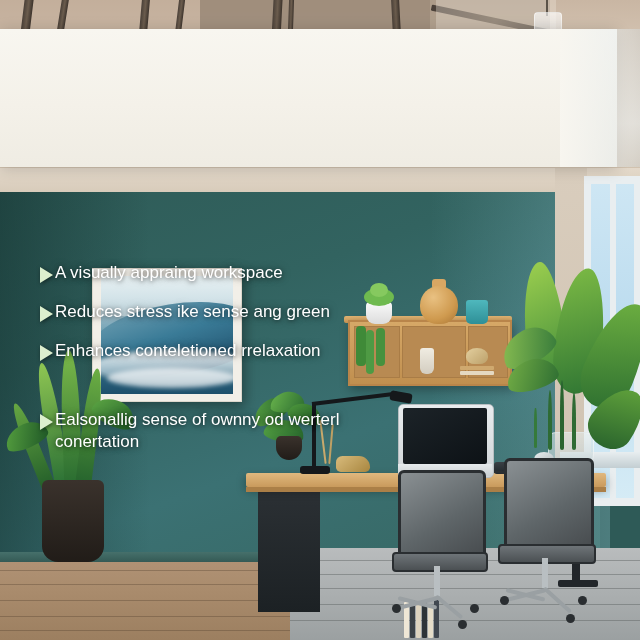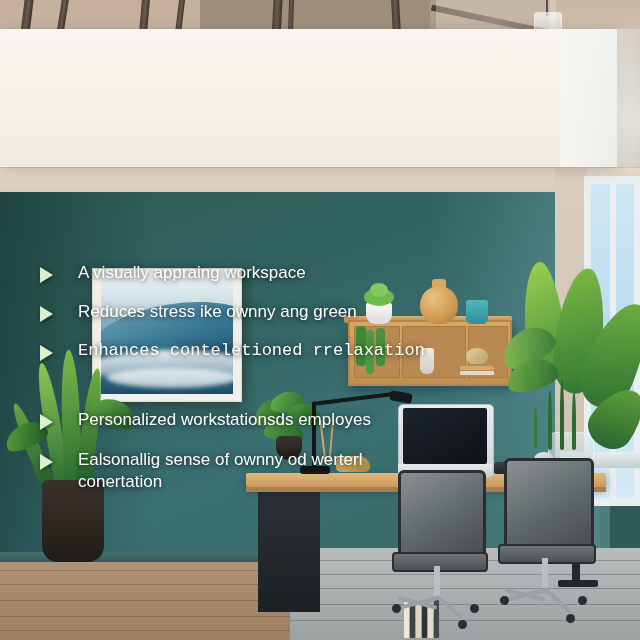--- a/index.html
+++ b/index.html
@@ -140,22 +140,22 @@
   .title-band{position:absolute;left:0;top:29px;width:617px;height:138px;
     background:linear-gradient(180deg,#f8f6f0 0%,#f4f1e9 55%,#efece3 100%);
     box-shadow:0 2px 14px rgba(0,0,0,.18);}
   .title-band-fade{position:absolute;left:560px;top:29px;width:80px;height:138px;
     background:linear-gradient(90deg,rgba(248,246,240,.95),rgba(215,228,235,.35));}
   .title-text{position:absolute;left:0;top:36px;width:617px;text-align:center;
     color:#121212;font-size:47px;font-weight:400;line-height:60px;letter-spacing:.2px;}
 
   
   .bullets{position:absolute;left:40px;top:262px;width:420px;}
-  .bullet{display:flex;align-items:flex-start;gap:25px;margin-bottom:17px;}
-  .bullet.gap{margin-bottom:47px;font-family:Liberation Mono, monospace;}
+  .bullet{display:flex;align-items:flex-start;gap:2px;margin-bottom:17px;}
+  .bullet.gap{margin-bottom:47px;}
   .tri{flex:0 0 auto;width:0;height:0;margin-top:5px;
     border-top:8px solid transparent;border-bottom:8px solid transparent;
     border-left:13px solid #dcefce;
     filter:drop-shadow(1px 1px 2px rgba(0,0,0,.55));}
   .btext{color:#ffffff;font-size:17px;line-height:22px;font-weight:400;
     text-shadow:0 1px 4px rgba(0,0,0,.55),0 0 10px rgba(0,0,0,.35);}
 </style>
 </head>
 <body>
 
@@ -340,33 +340,29 @@
 
   <div class="bullets">
 
     <div class="bullet">
       <span class="tri"></span>
       <span class="btext">A visually appraing workspace</span>
     </div>
 
     <div class="bullet">
       <span class="tri"></span>
-      <span class="btext">Reduces stress ike ownny ang green</span>
+      <span class="btext">Reduces stress ike sense ang green</span>
     </div>
 
     <div class="bullet gap">
       <span class="tri"></span>
       <span class="btext">Enhances conteletioned rrelaxation</span>
     </div>
 
 
-    <div class="bullet" style="margin-bottom:18px;">
-      <span class="tri"></span>
-      <span class="btext">Personalized workstationsds employes</span>
-    </div>
 
     <div class="bullet">
       <span class="tri"></span>
       <span class="btext" style="max-width:330px;display:inline-block;">Ealsonallig sense of ownny od werterl conertation</span>
     </div>
 
   </div>
 
 </div>
 

